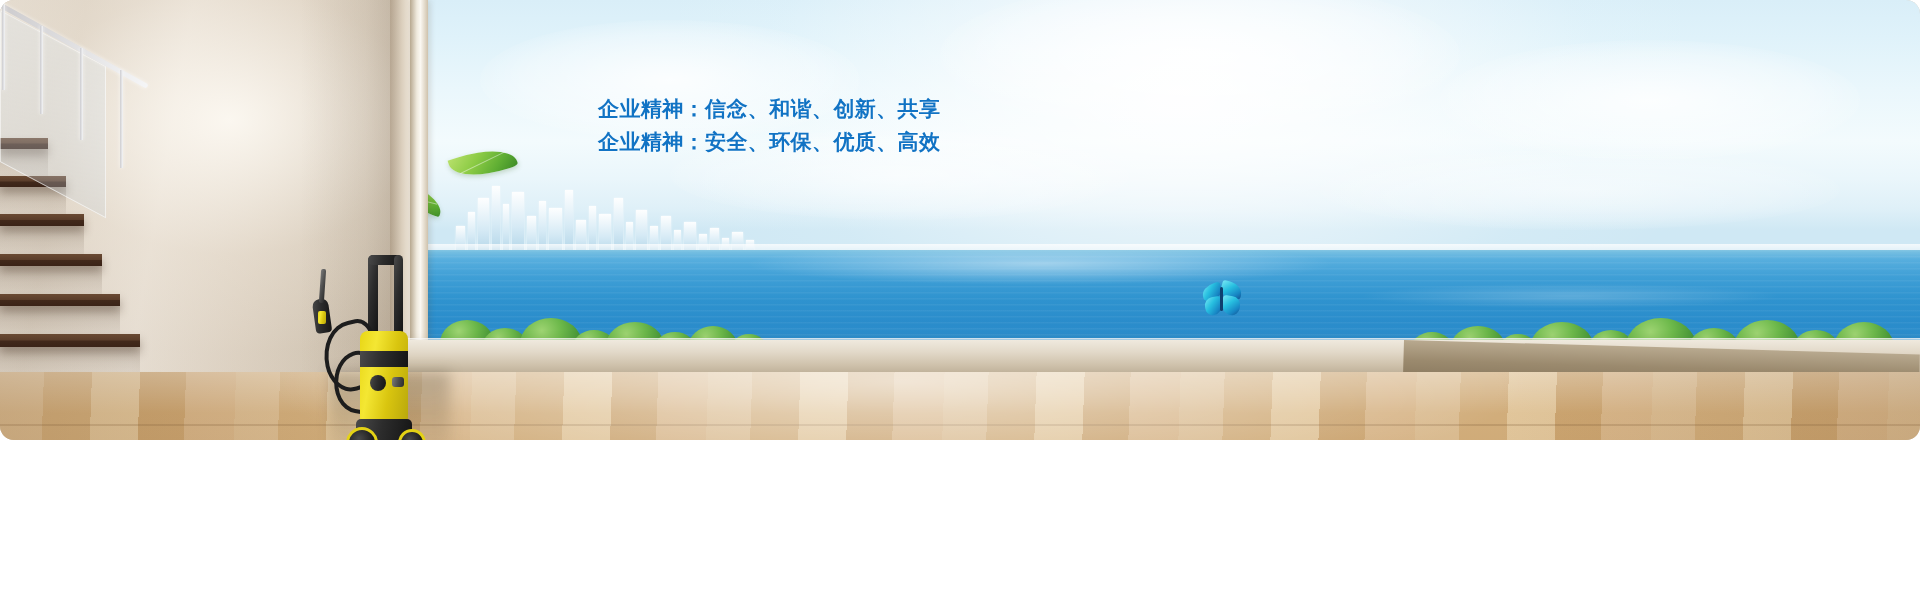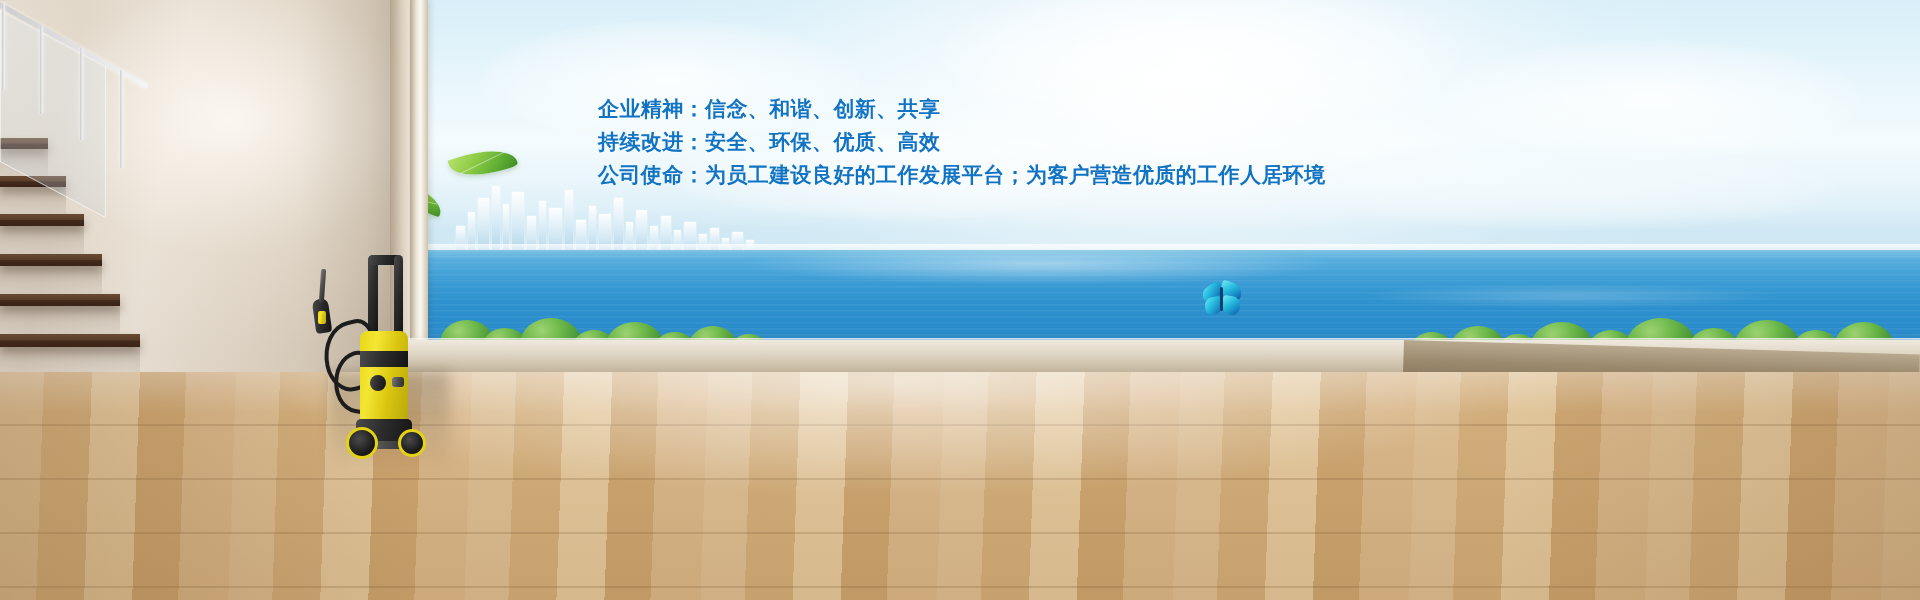--- a/index.html
+++ b/index.html
@@ -7,23 +7,24 @@
     padding: 0;
     background: #fff;
   }
   body {
     font-family: "Liberation Sans", "DejaVu Sans", sans-serif;
   }
 
   .banner {
     position: relative;
     width: 1920px;
-    height: 600px;
+    height: 440px;
     overflow: hidden;
     background: #cfc3b2;
+    border-radius: 14px;
   }
 
   
   .room-wall {
     position: absolute;
     left: 0; top: 0;
     width: 420px; height: 372px;
     background:
       radial-gradient(ellipse 420px 300px at 230px 120px, rgba(255,252,246,0.85) 0%, rgba(236,226,212,0.35) 45%, rgba(205,190,172,0.1) 78%),
       linear-gradient(100deg, #e6ded2 0%, #ded4c6 18%, #e9e1d6 40%, #ded3c4 62%, #cfc3b1 86%, #c3b5a1 100%);
@@ -421,17 +422,16 @@
 
     <div class="w-part w-dark" style="left:46px; top:164px; width:56px; height:30px; border-radius:5px;"></div>
     <div class="w-part w-grey" style="left:46px; top:186px; width:56px; height:8px; border-radius:0 0 5px 5px;"></div>
 
     <div class="w-part" style="left:36px; top:172px; width:26px; height:26px; border-radius:50%; background:radial-gradient(circle at 38% 34%, #4a4a4a 0%, #1d1d1d 60%, #0b0b0b 100%); border:3px solid #e4d215;"></div>
     <div class="w-part" style="left:88px; top:174px; width:22px; height:22px; border-radius:50%; background:radial-gradient(circle at 38% 34%, #4a4a4a 0%, #1d1d1d 60%, #0b0b0b 100%); border:3px solid #e4d215;"></div>
   </div>
 
   <div class="mural-text">
     <div class="mural-line">企业精神：信念、和谐、创新、共享</div>
-    <div class="mural-line">持续改进：安全、环保、优质、高效</div>
-    <div class="mural-line">公司使命：为员工建设良好的工作发展平台；为客户营造优质的工作人居环境</div>
+    <div class="mural-line">企业精神：安全、环保、优质、高效</div>
   </div>
 
 </div>
 
 </body></html>

